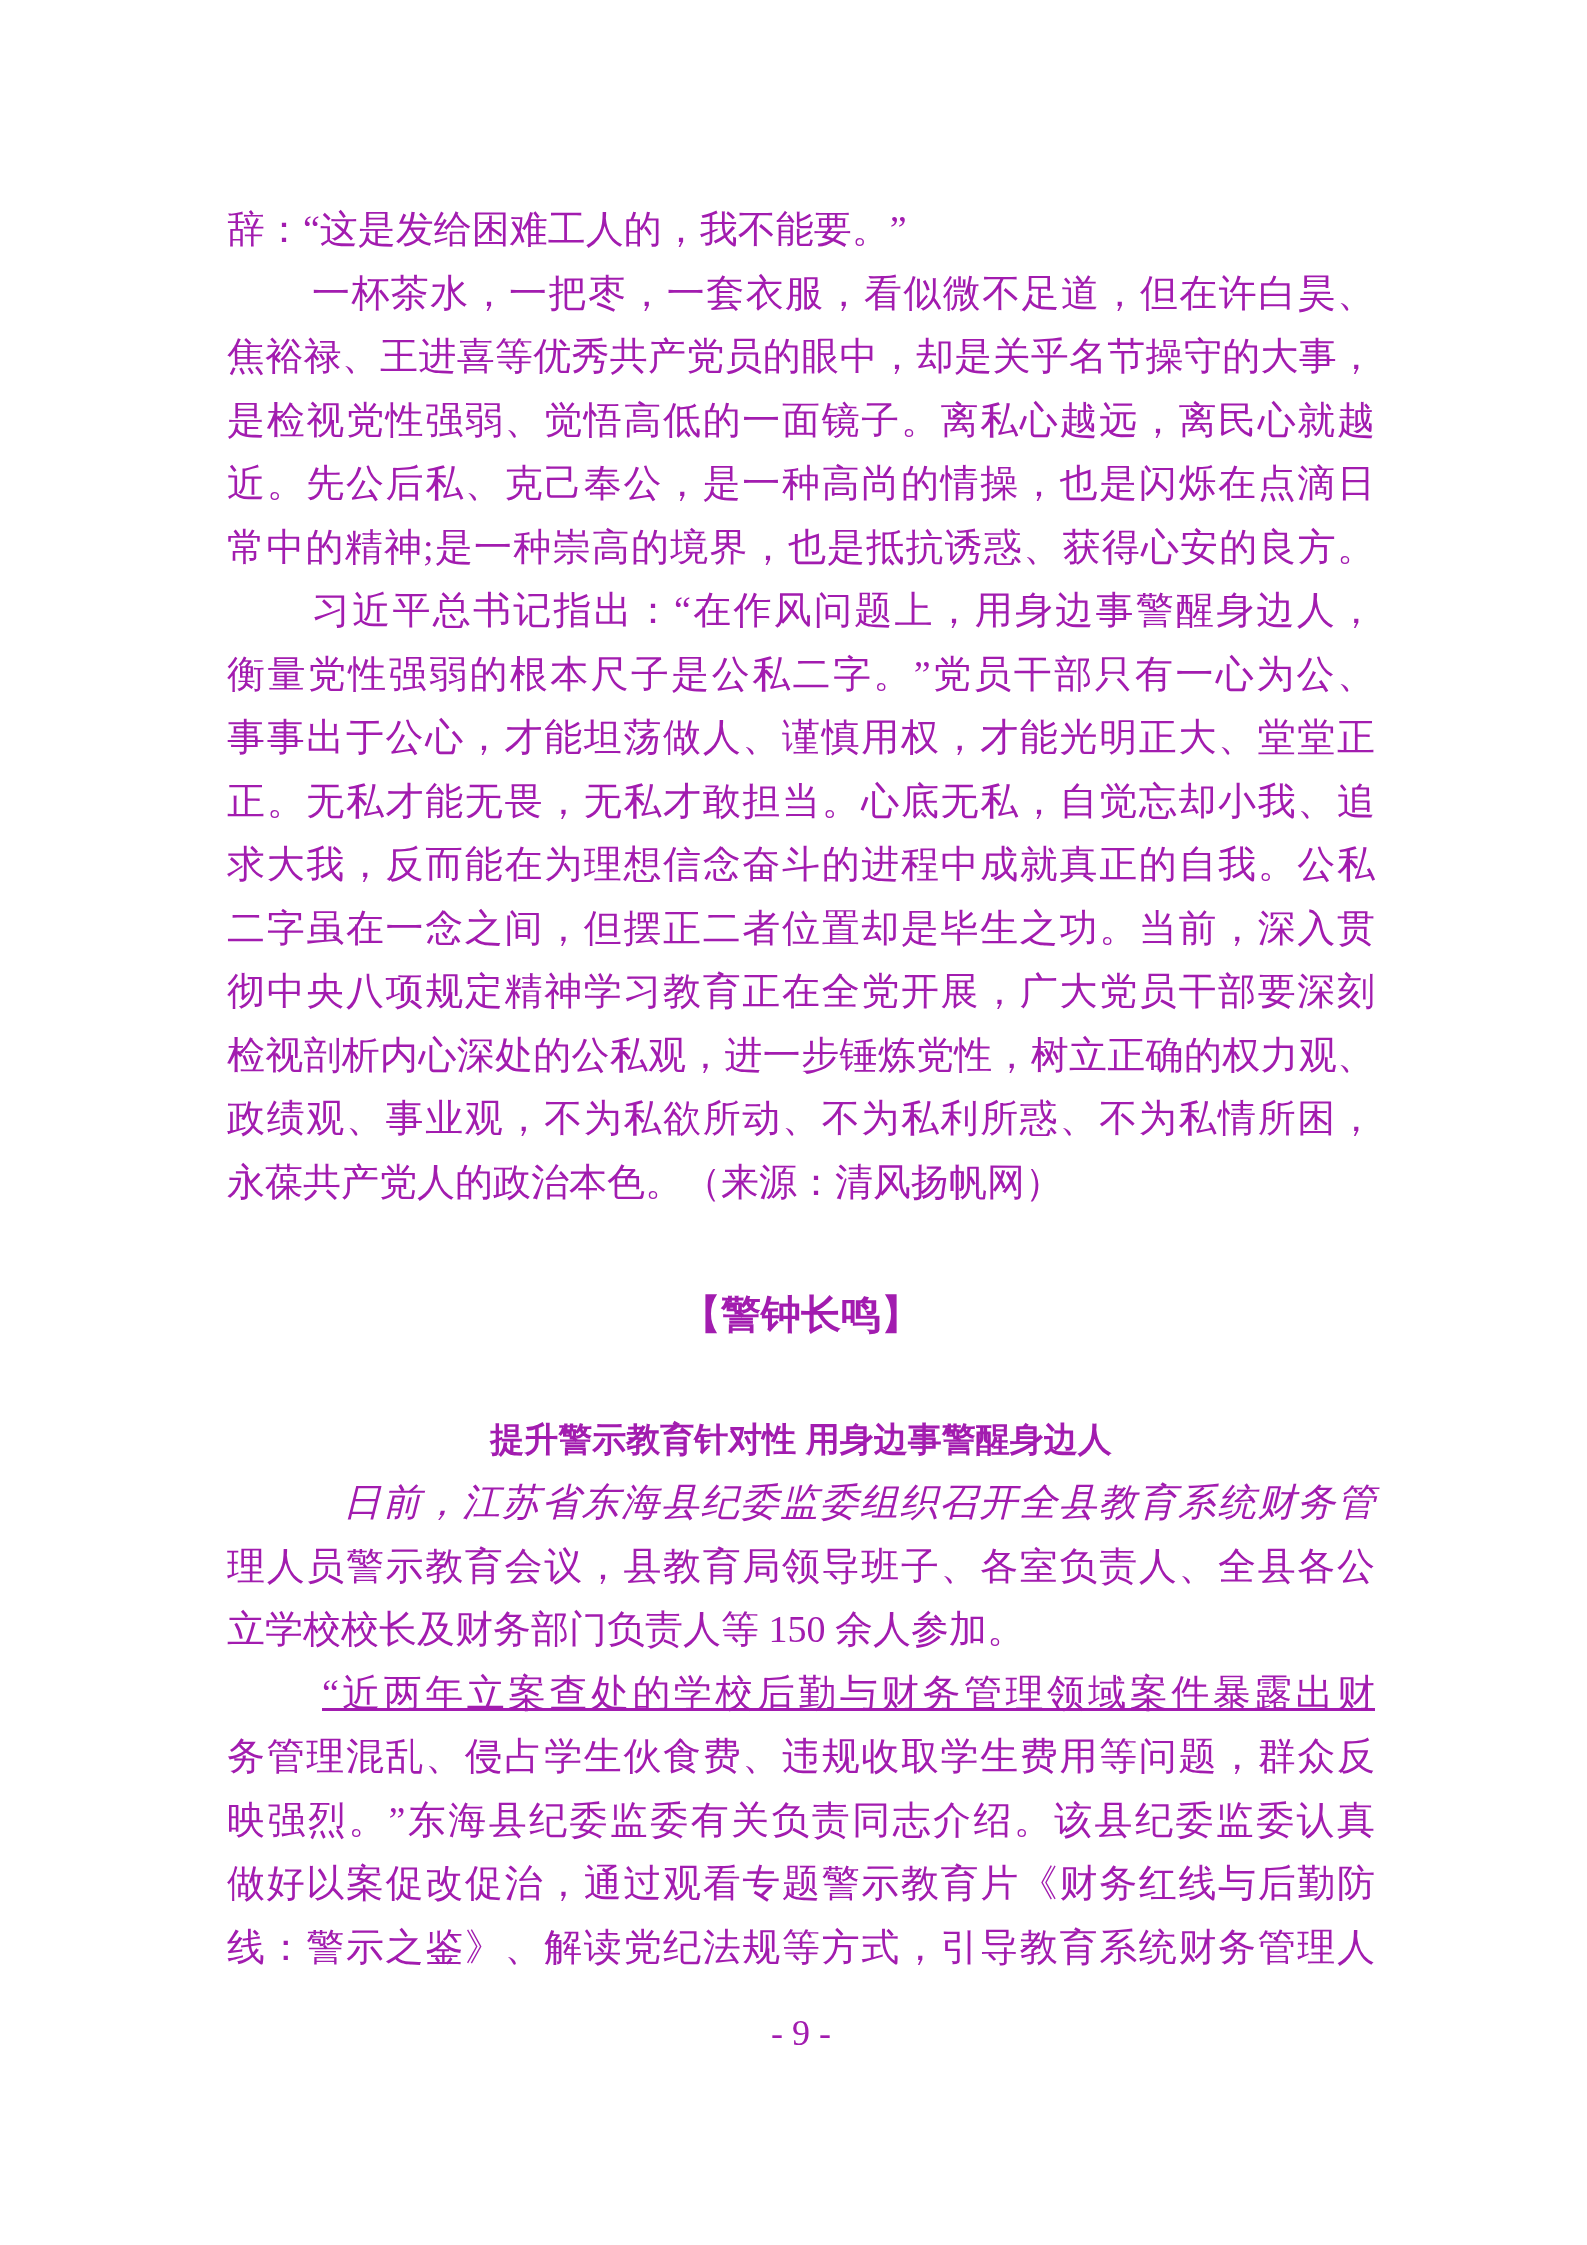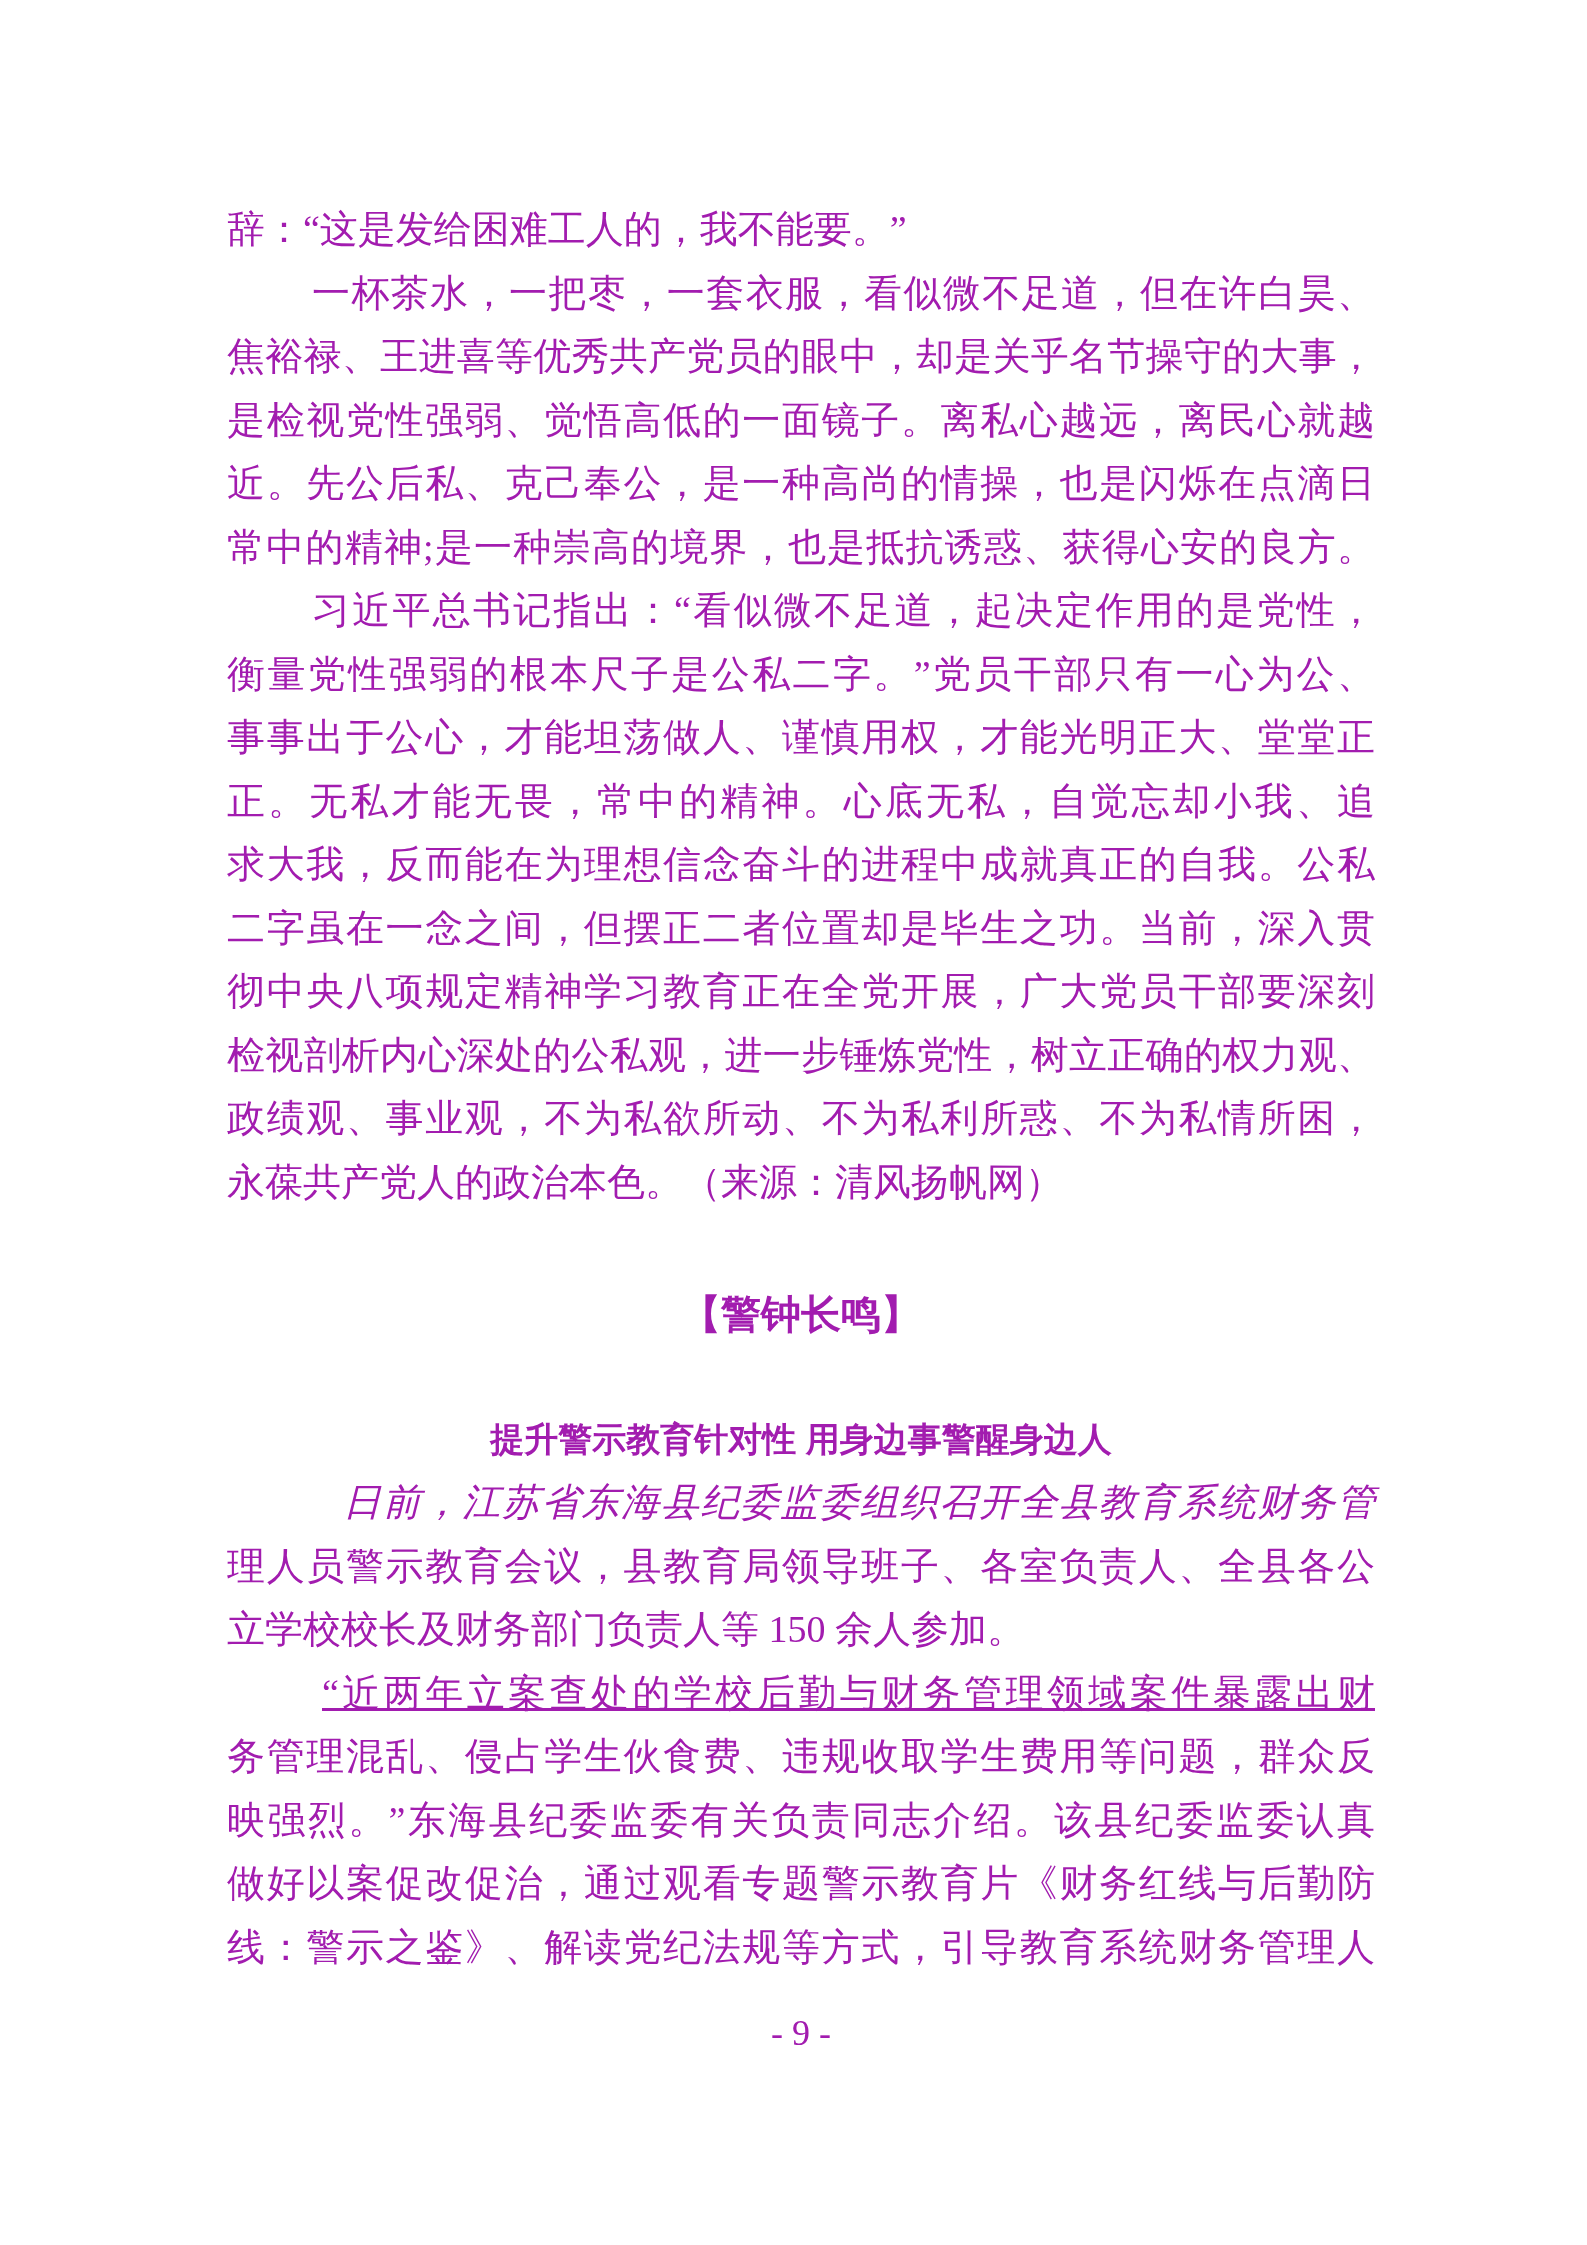--- a/index.html
+++ b/index.html
@@ -71,24 +71,24 @@
   <div class="doc">
 
     <div class="line ll">辞：“这是发给困难工人的，我不能要。”</div>
 
     <div class="line jl ind2">一杯茶水，一把枣，一套衣服，看似微不足道，但在许白昊、</div>
     <div class="line jl">焦裕禄、王进喜等优秀共产党员的眼中，却是关乎名节操守的大事，</div>
     <div class="line jl">是检视党性强弱、觉悟高低的一面镜子。离私心越远，离民心就越</div>
     <div class="line jl">近。先公后私、克己奉公，是一种高尚的情操，也是闪烁在点滴日</div>
     <div class="line jl">常中的精神;是一种崇高的境界，也是抵抗诱惑、获得心安的良方。</div>
 
-    <div class="line jl ind2">习近平总书记指出：“看似微不足道，起决定作用的是党性，</div>
+    <div class="line jl ind2">习近平总书记指出：“在作风问题上，用身边事警醒身边人，</div>
     <div class="line jl">衡量党性强弱的根本尺子是公私二字。”党员干部只有一心为公、</div>
     <div class="line jl">事事出于公心，才能坦荡做人、谨慎用权，才能光明正大、堂堂正</div>
-    <div class="line jl">正。无私才能无畏，常中的精神。心底无私，自觉忘却小我、追</div>
+    <div class="line jl">正。无私才能无畏，无私才敢担当。心底无私，自觉忘却小我、追</div>
     <div class="line jl">求大我，反而能在为理想信念奋斗的进程中成就真正的自我。公私</div>
     <div class="line jl">二字虽在一念之间，但摆正二者位置却是毕生之功。当前，深入贯</div>
     <div class="line jl">彻中央八项规定精神学习教育正在全党开展，广大党员干部要深刻</div>
     <div class="line jl">检视剖析内心深处的公私观，进一步锤炼党性，树立正确的权力观、</div>
     <div class="line jl">政绩观、事业观，不为私欲所动、不为私利所惑、不为私情所困，</div>
     <div class="line ll">永葆共产党人的政治本色。（来源：清风扬帆网）</div>
 
     <div class="line section-header">【警钟长鸣】</div>
 
     <div class="line article-title">提升警示教育针对性 用身边事警醒身边人</div>

